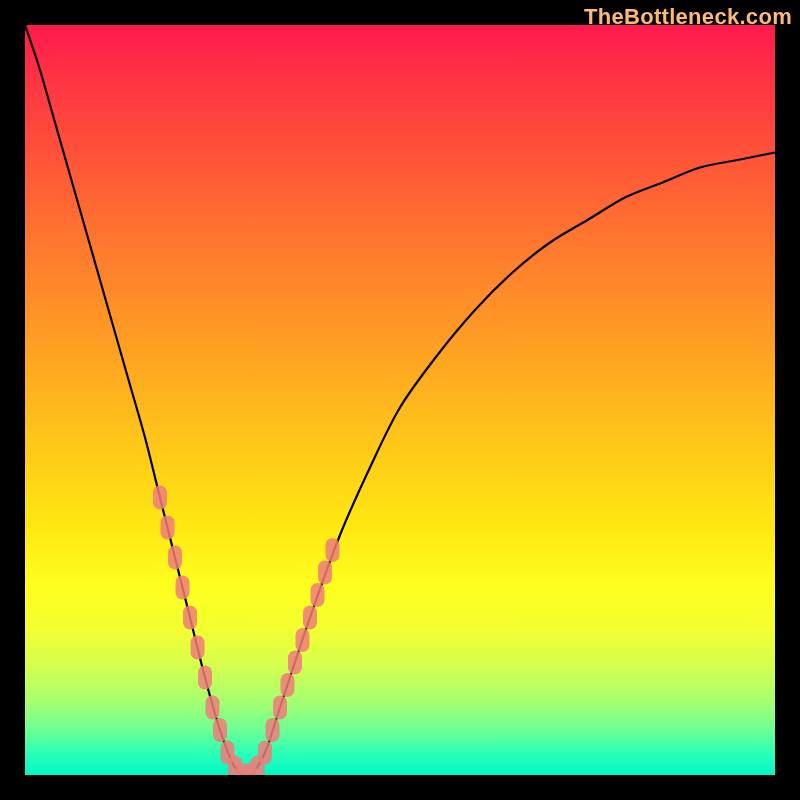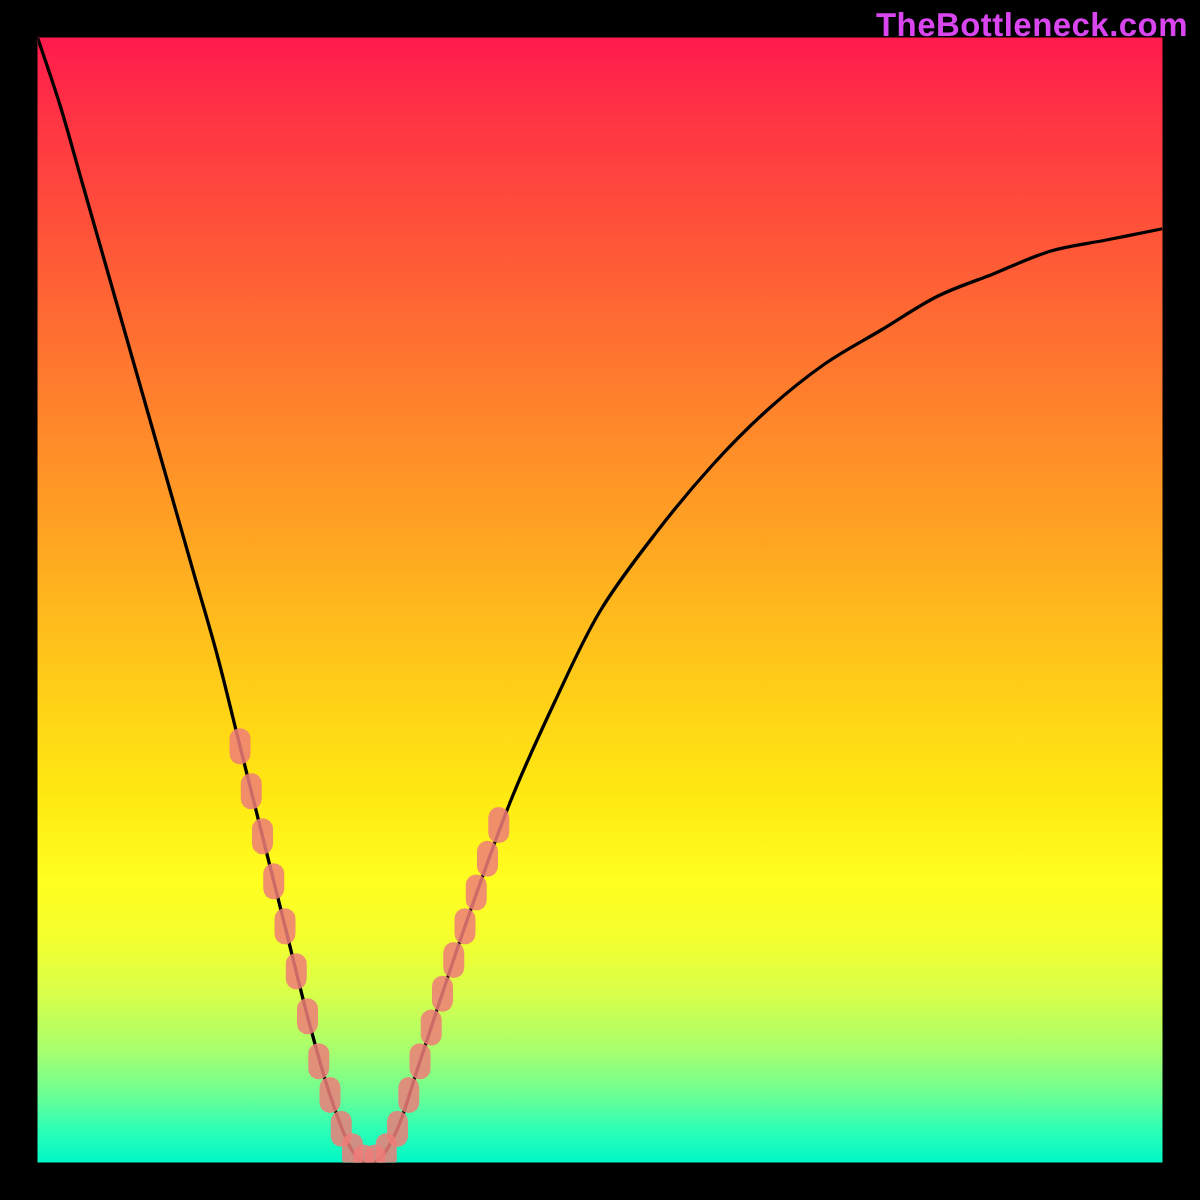--- a/index.html
+++ b/index.html
@@ -33,21 +33,21 @@
       #00f7c6 100%
     );
   }
   .watermark {
     position: absolute;
     top: 4px;
     right: 8px;
     font-family: Arial, Helvetica, sans-serif;
     font-size: 22px;
     font-weight: bold;
-    color: #d946ef;
+    color: #fdba74;
     letter-spacing: 0.3px;
     text-align: right;
   }
   svg.overlay {
     position: absolute;
     left: 0; top: 0;
     width: 750px; height: 750px;
   }
   .curve {
     fill: none;

